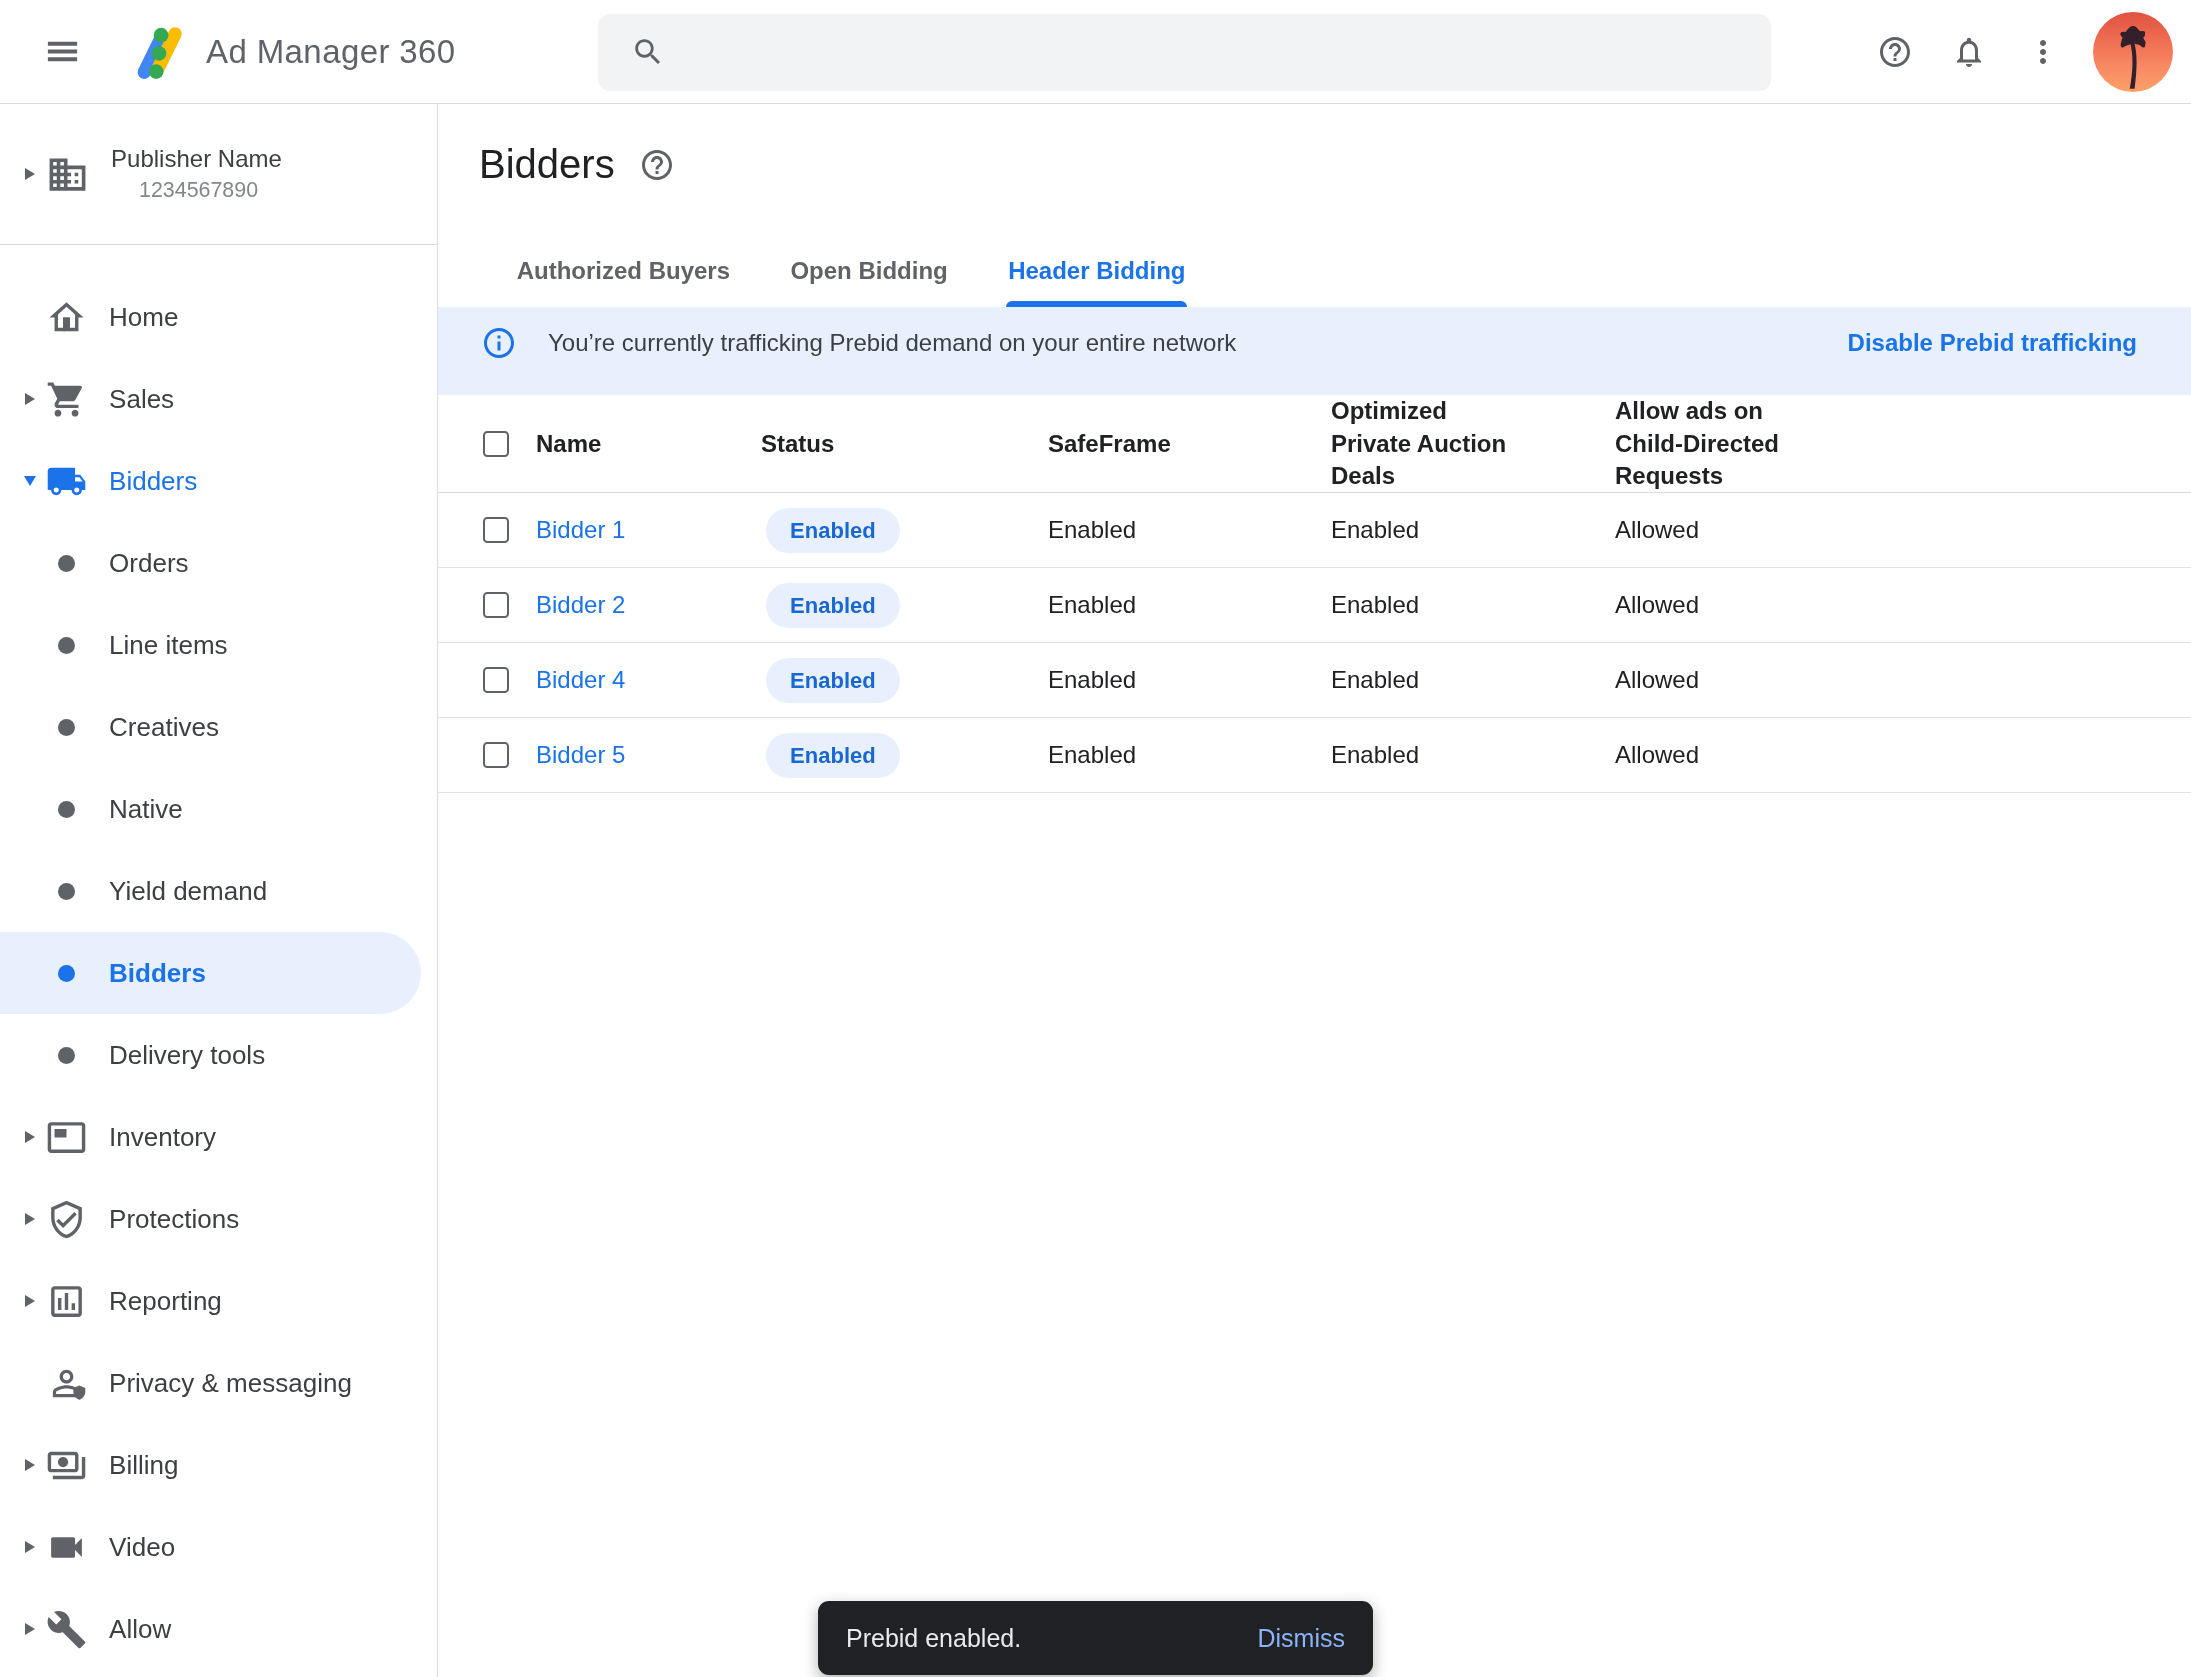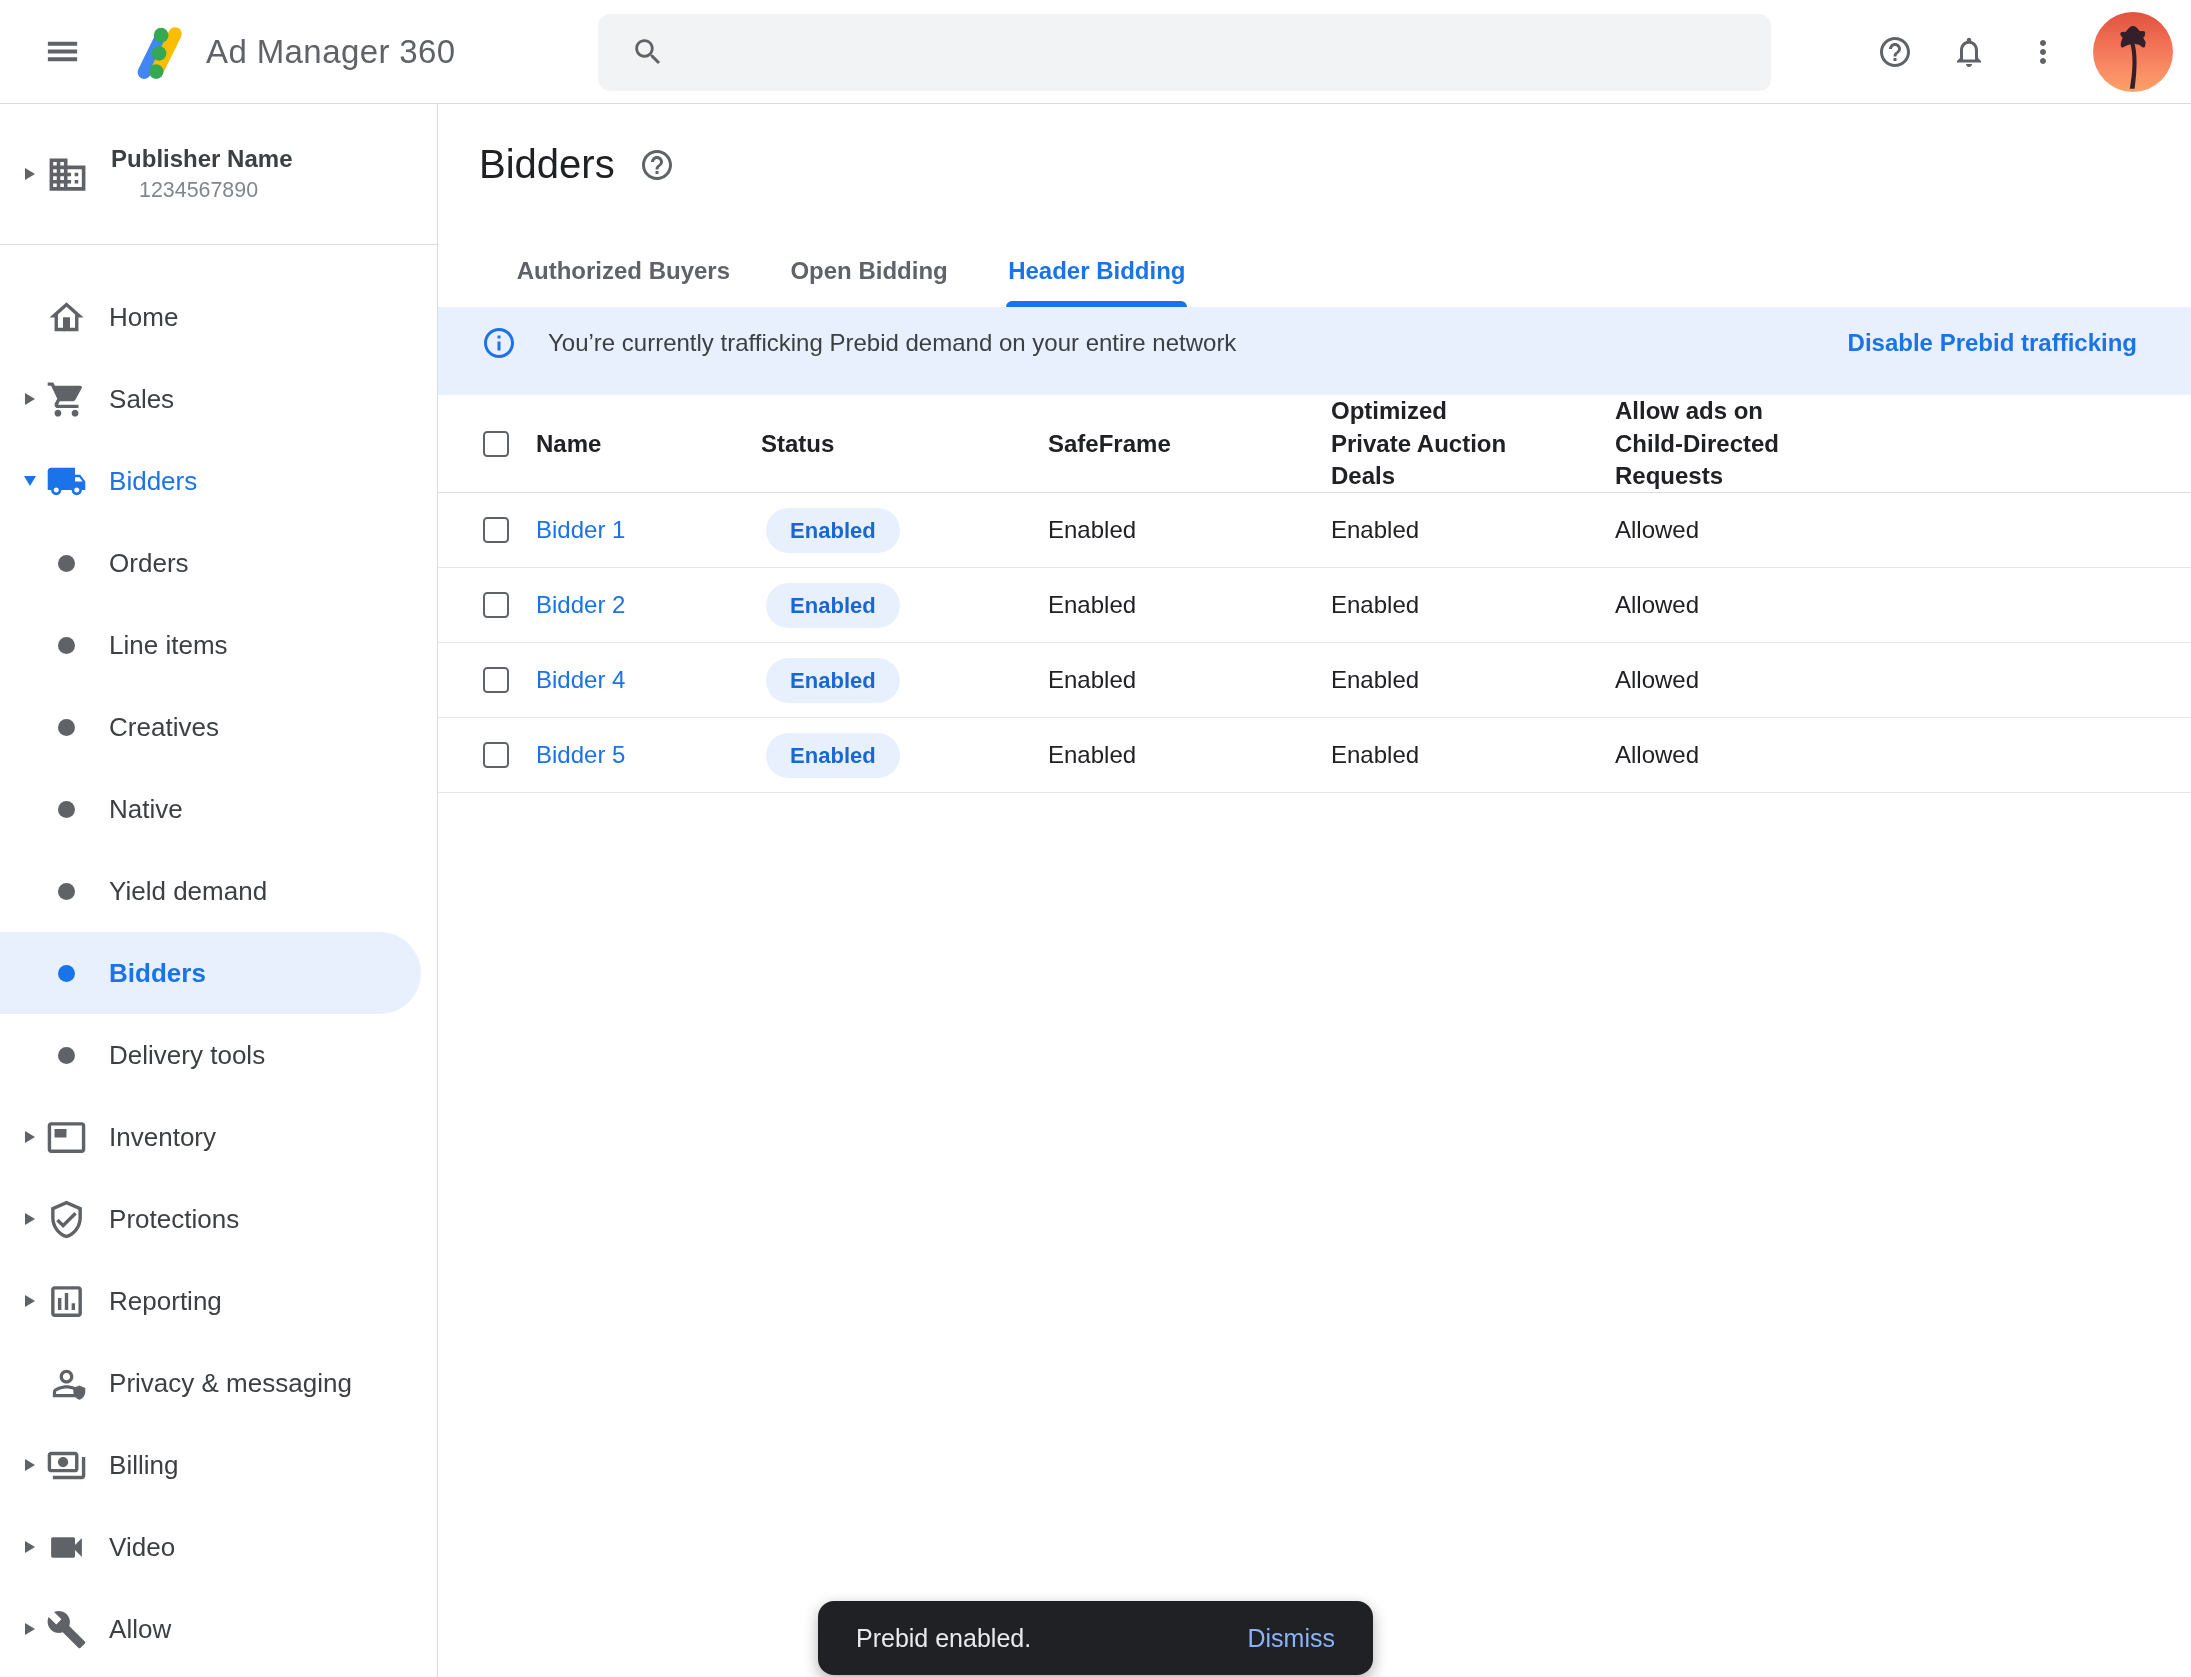--- a/index.html
+++ b/index.html
@@ -80,21 +80,21 @@
   }
   .tri-down {
     width: 0; height: 0;
     border-top: 10.3px solid var(--accent, #1a73e8);
     border-left: 6.8px solid transparent;
     border-right: 6.8px solid transparent;
   }
   .publisher .arrow-slot { width: 29px; margin-left: 15.4px; display: flex; justify-content: center; }
   .pub-icon { width: 43px; height: 43px; color: var(--text-gray, #5f6368); margin-left: 1.7px; }
   .pub-text { margin-left: 22px; }
-  .pub-name { font-size: 24px; font-weight: 700; color: #3c4043; }
+  .pub-name { font-size: 24px; font-weight: 400; color: #3c4043; }
   .pub-id { font-size: 21.4px; color: #80868b; margin-top: 5.1px; margin-left: 28px; }
 
   .sidenav { padding-top: 31px; }
   .nav-item {
     height: 82px; width: 398px;
     display: flex; align-items: center;
     cursor: pointer;
   }
   .nav-item .arrow { width: 29px; margin-left: 15.4px; display: flex; justify-content: center; }
   .nav-item .nav-icon {
@@ -177,23 +177,23 @@
     height: 45px; line-height: 45px;
     padding: 0 24px; border-radius: 23px;
     margin-left: 5.1px;
   }
 
   
   .toast {
     position: absolute; left: 818px; top: 1601px;
     width: 555px; height: 74px;
     background: var(--toast-bg, #202124);
-    border-radius: 16px;
+    border-radius: 11px;
     display: flex; align-items: center;
-    padding: 0 38px;
+    padding: 0 28px;
     box-shadow: 0 5.1px 15.4px rgba(0,0,0,0.3);
   }
   .toast-message { color: #e8eaed; font-size: 25px; }
   .toast-action {
     margin-left: auto; color: var(--toast-action, #8ab4f8);
     font-size: 25px; cursor: pointer; text-decoration: none;
   }
 </style>
 </head>
 <body>

